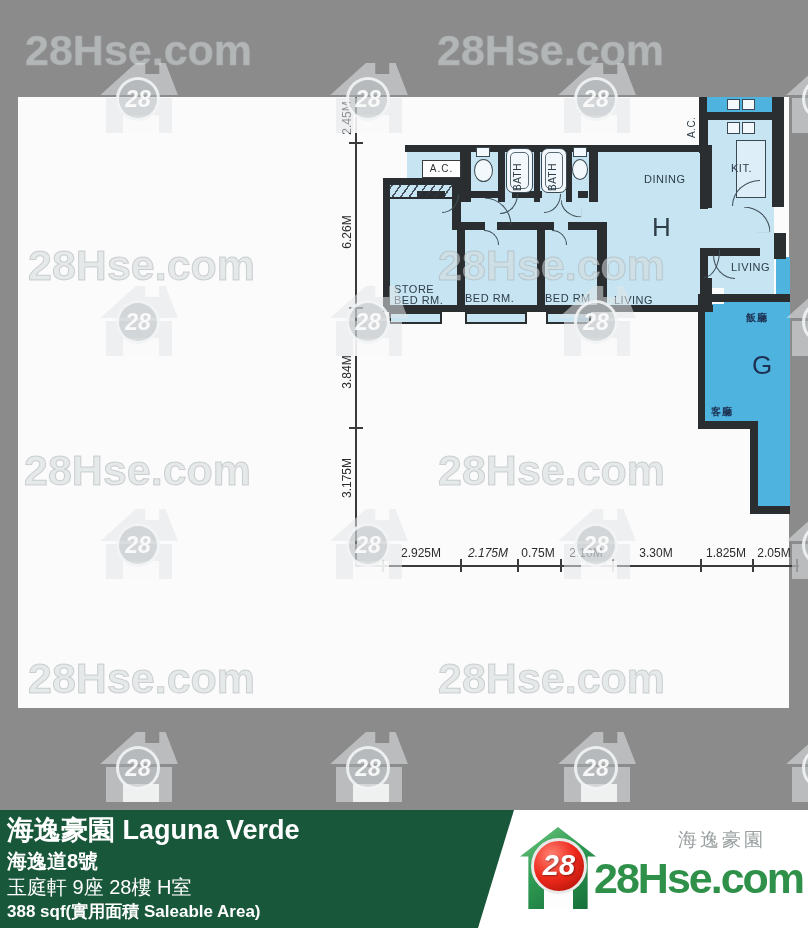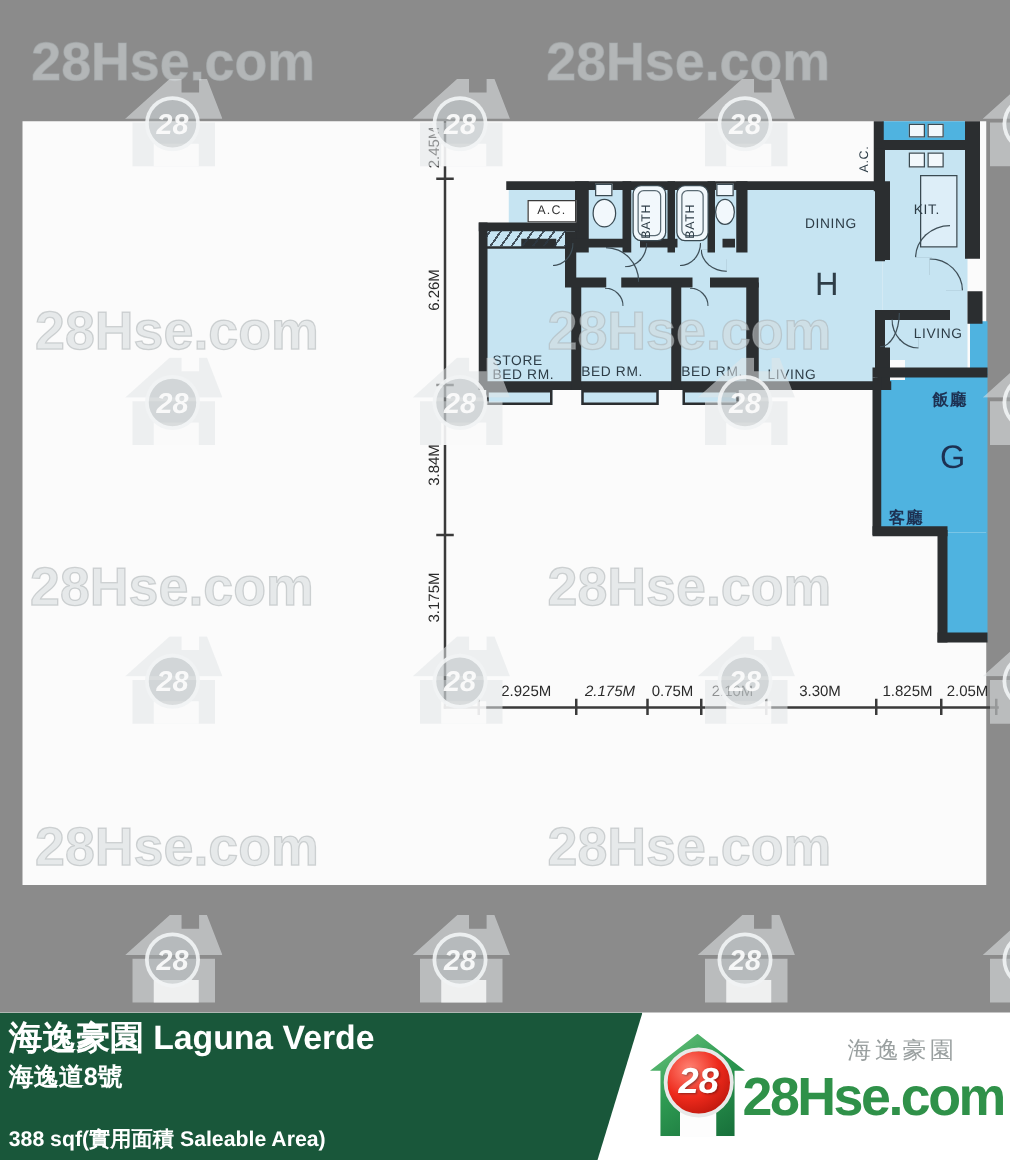--- a/index.html
+++ b/index.html
@@ -14,21 +14,21 @@
   .oval{border-radius:50%;}
   .tub{border-radius:7px;}
   .tub .inner{position:absolute;left:3px;top:3px;right:3px;bottom:3px;border:1px solid #5b6b74;border-radius:5px;}
   .hatch{position:absolute;background:repeating-linear-gradient(-55deg,rgba(45,55,65,.85) 0 1.5px,transparent 1.5px 7px);border-bottom:2px solid #2b2e30;box-sizing:border-box;}
   .acbox{position:absolute;background:#fff;border:1.5px solid #3b3b3b;box-sizing:border-box;
          font-size:10px;color:#333;text-align:center;line-height:15px;letter-spacing:1px;}
   .qc{position:absolute;border-left:1.5px solid #3e4e57;border-top:1.5px solid #3e4e57;
       border-top-left-radius:100%;box-sizing:border-box;}
   .plab{position:absolute;font-size:11px;color:#2e3d47;letter-spacing:.5px;white-space:nowrap;text-align:left;}
   .big{font-size:26px;letter-spacing:1px;}
-  .zh{font-size:13px;font-weight:bold;color:#1d3152;letter-spacing:1px;}
+  .zh{font-size:10px;font-weight:bold;color:#1d3152;letter-spacing:1px;}
   .vtext{writing-mode:vertical-rl;transform:rotate(180deg);}
   .dline{position:absolute;background:#3a3a3a;}
   .tick{position:absolute;background:#3a3a3a;}
   .dlab{position:absolute;font-size:12px;color:#2b2b2b;width:60px;text-align:center;white-space:nowrap;}
   .dlab.rot{transform:rotate(-90deg);}
   .wmtext{position:absolute;font-size:43px;font-weight:bold;letter-spacing:0;
           color:rgba(214,218,220,.55);-webkit-text-stroke:1px rgba(168,173,176,.5);white-space:nowrap;z-index:40;}
   .wmhouse{position:absolute;width:78px;height:70px;z-index:40;}
   .wmh-roof{position:absolute;left:0;top:0;width:100%;height:46%;
             clip-path:polygon(0 100%,46% 0,58% 0,58% 34%,76% 34%,76% 0,84% 0,100% 100%);
@@ -284,20 +284,21 @@
   <div class="wmhouse" style="left:786px;top:732px;">
       <div class="wmh-roof"></div>
       <div class="wmh-body"></div>
       <div class="wmh-ring">28</div>
     </div>
 
   <div id="footer-white"></div>
   <div id="greenbar">
     <div class="fl" style="top:2px;font-size:27px;font-weight:bold;">海逸豪園 Laguna Verde</div>
     <div class="fl" style="top:38px;font-size:20px;font-weight:bold;">海逸道8號</div>
+    <div class="fl" style="top:64px;font-size:20px;">玉庭軒 9座 28樓 H室</div>
     <div class="fl" style="top:90px;font-size:17px;font-weight:bold;">388 sqf(實用面積 Saleable Area)</div>
   </div>
   <div id="logo-house"></div>
   <div id="logo-door"></div>
   <div id="logo-circle">28</div>
   <div id="logo-site">28Hse.com</div>
   <div id="logo-tagline">海逸豪園</div>
 
 </div>
 

